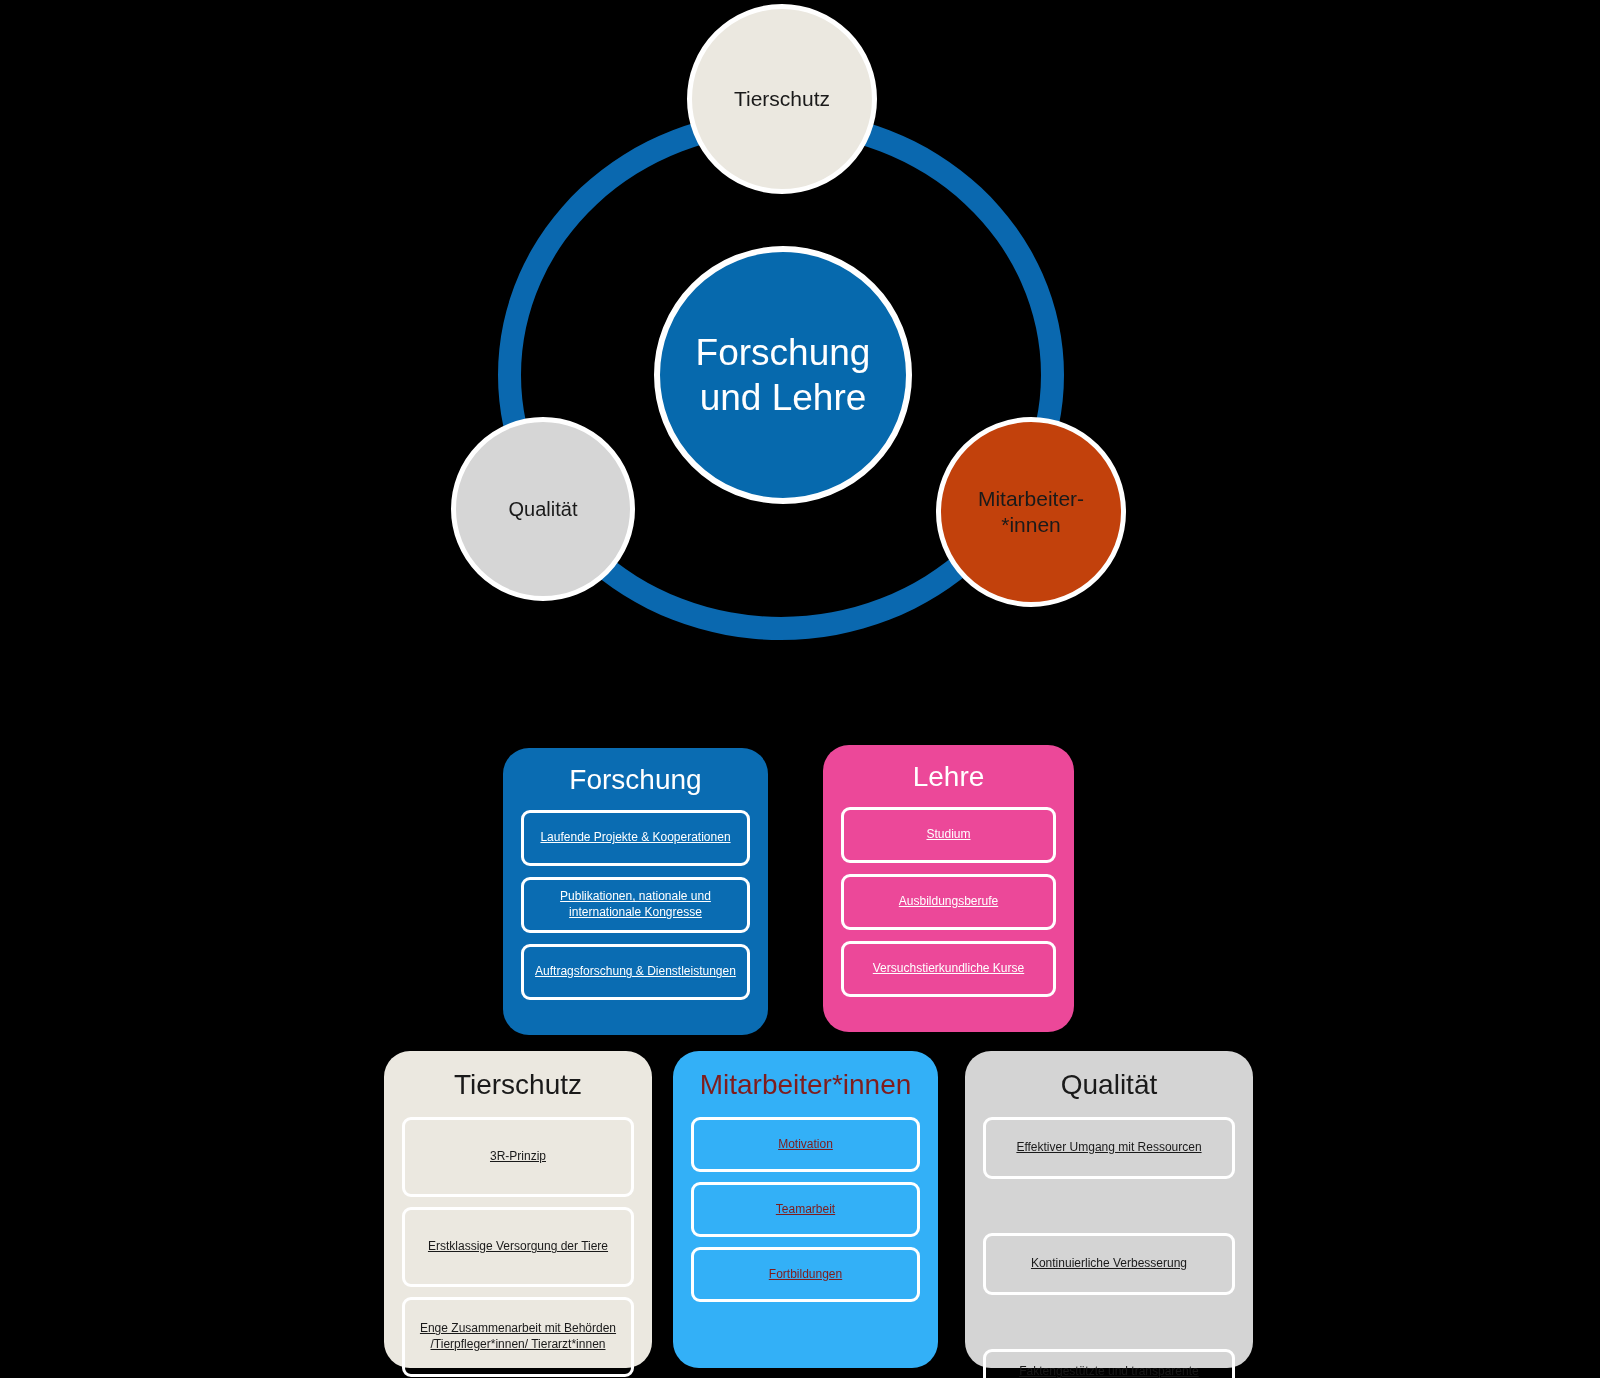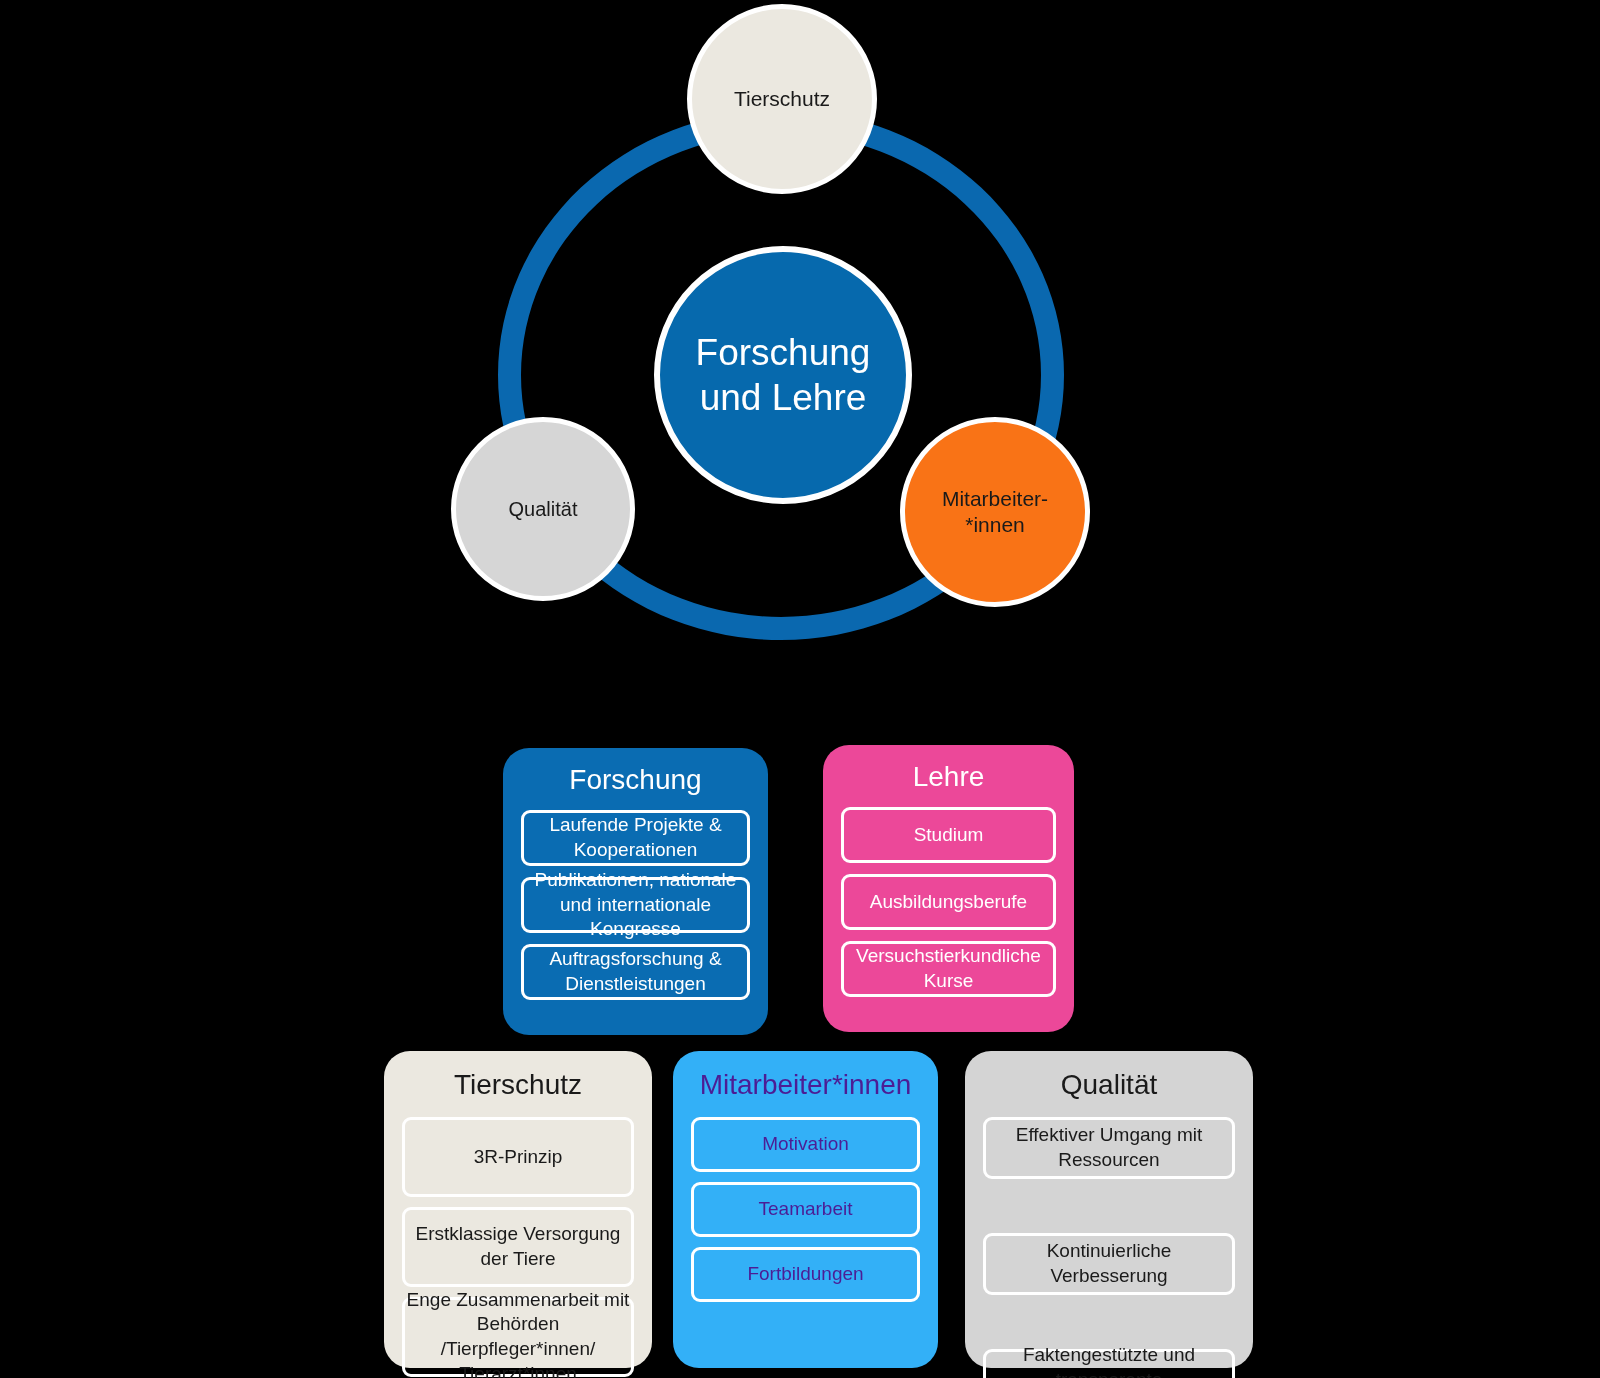--- a/index.html
+++ b/index.html
@@ -65,25 +65,25 @@
     left: 451px;
     top: 417px;
     width: 184px;
     height: 184px;
     background: #D6D6D6;
     color: #1A1A1A;
     font-size: 20px;
   }
 
   .circle-right {
-    left: 900px;
+    left: 936px;
     top: 417px;
     width: 190px;
     height: 190px;
-    background: #f97316;
+    background: #c2410c;
     color: #1A1A1A;
     font-size: 21px;
   }
 
   
   .card {
     position: absolute;
     border-radius: 26px;
     box-sizing: border-box;
     display: flex;
@@ -105,22 +105,23 @@
   }
 
   .card-item {
     border: 3px solid #FFFFFF;
     border-radius: 9px;
     display: flex;
     align-items: center;
     justify-content: center;
     text-align: center;
     box-sizing: border-box;
-    font-size: 19px;
+    font-size: 12px;
     line-height: 1.3;
+    text-decoration: underline;
   }
 
   
   #card-forschung {
     left: 503px; top: 748px;
     width: 265px; height: 287px;
     background: #0A6CB2;
     color: #FFFFFF;
     padding: 16px 18px 14px 18px;
   }
@@ -147,21 +148,21 @@
     padding: 18px 18px 16px 18px;
   }
   #card-tierschutz .card-item { border-color: #FFFFFF; height: 80px; margin-bottom: 10px; }
   #card-tierschutz .card-items { margin-top: 16px; }
 
   
   #card-mitarbeiter {
     left: 673px; top: 1051px;
     width: 265px; height: 317px;
     background: #33B0F7;
-    color: #4c1d95;
+    color: #7f1d1d;
     padding: 18px 18px 16px 18px;
   }
   #card-mitarbeiter .card-item { height: 55px; margin-bottom: 10px; }
   #card-mitarbeiter .card-items { margin-top: 16px; }
 
   
   #card-qualitaet {
     left: 965px; top: 1051px;
     width: 288px; height: 317px;
     background: #D4D4D4;

